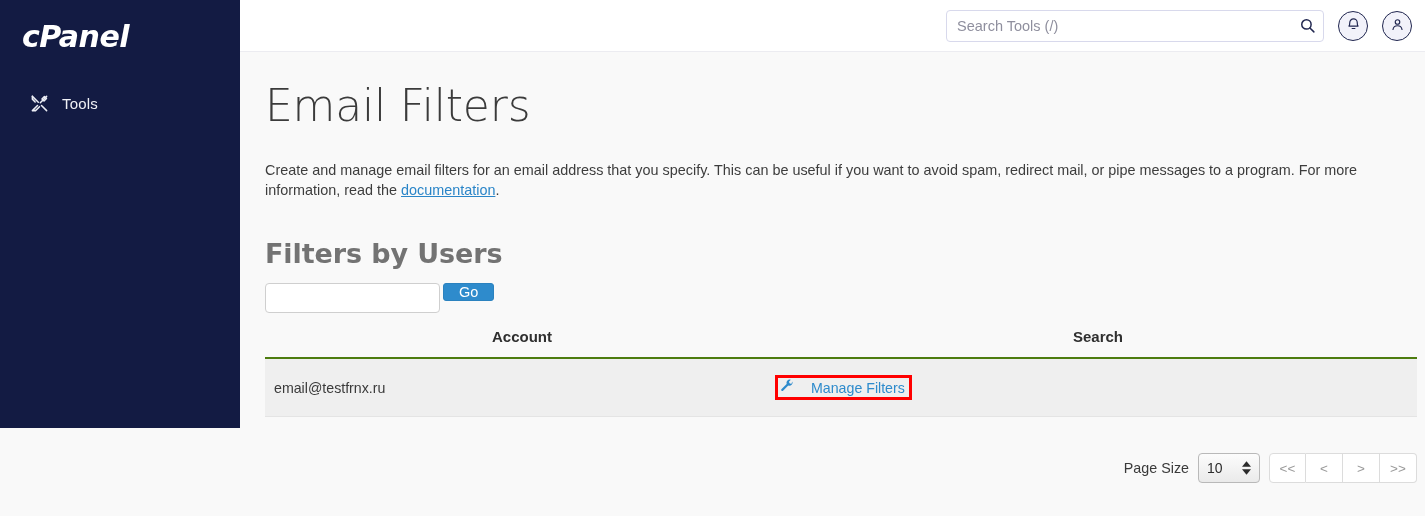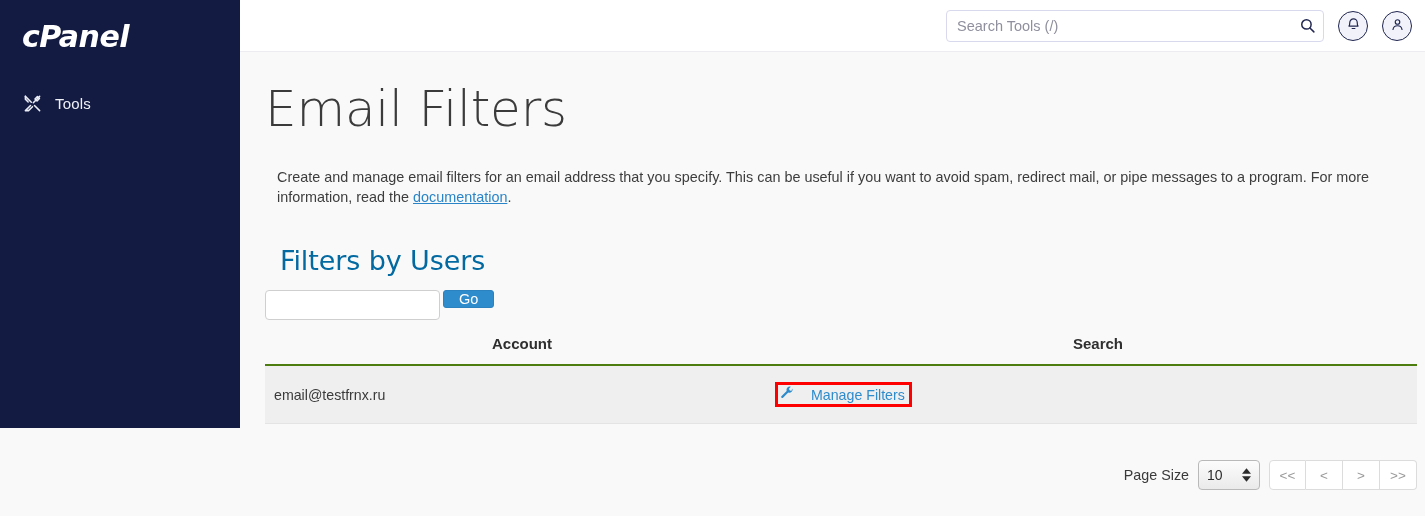--- a/index.html
+++ b/index.html
@@ -47,20 +47,21 @@
   }
   .nav-item {
     display: flex;
     align-items: center;
     gap: 13px;
     padding: 6px 22px;
     height: 34px;
     color: #eceef5;
     cursor: pointer;
     margin-top: 16px;
+    margin-left: 7px;
   }
   .nav-icon {
     width: 20px; height: 20px;
     display: inline-flex;
     align-items: center;
     justify-content: center;
     flex: none;
   }
   .nav-label {
     font-size: 15px;
@@ -132,44 +133,44 @@
 
   
   .content {
     flex: 1;
     padding: 30px 13px 0 25px;
     overflow: hidden;
   }
   .page-title {
     font-family: "DejaVu Sans", sans-serif;
     font-weight: 300;
-    font-size: 50px;
+    font-size: 44px;
     color: #3b3b3b;
     margin: 0 0 30px 0;
     line-height: 1.1;
     letter-spacing: -0.2px;
   }
   .page-desc {
     font-size: 14.4px;
     line-height: 20px;
     color: #3d3d3d;
     max-width: 1122px;
-    margin: 0 0 38px 12px;
+    margin: 0 0 38px 0;
   }
   .doc-link {
     color: #2a85c8;
     text-decoration: underline;
     cursor: pointer;
   }
   .section-title {
     font-family: "DejaVu Sans", sans-serif;
-    font-weight: 400;
+    font-weight: 700;
     font-size: 27px;
-    color: #0369a1;
-    margin: 0 0 14px 15px;
+    color: #737373;
+    margin: 0 0 14px 0;
     letter-spacing: -0.1px;
   }
 
   .filter-row {
     display: flex;
     align-items: stretch;
     margin-bottom: 15px;
   }
   .filter-input {
     width: 175px;

